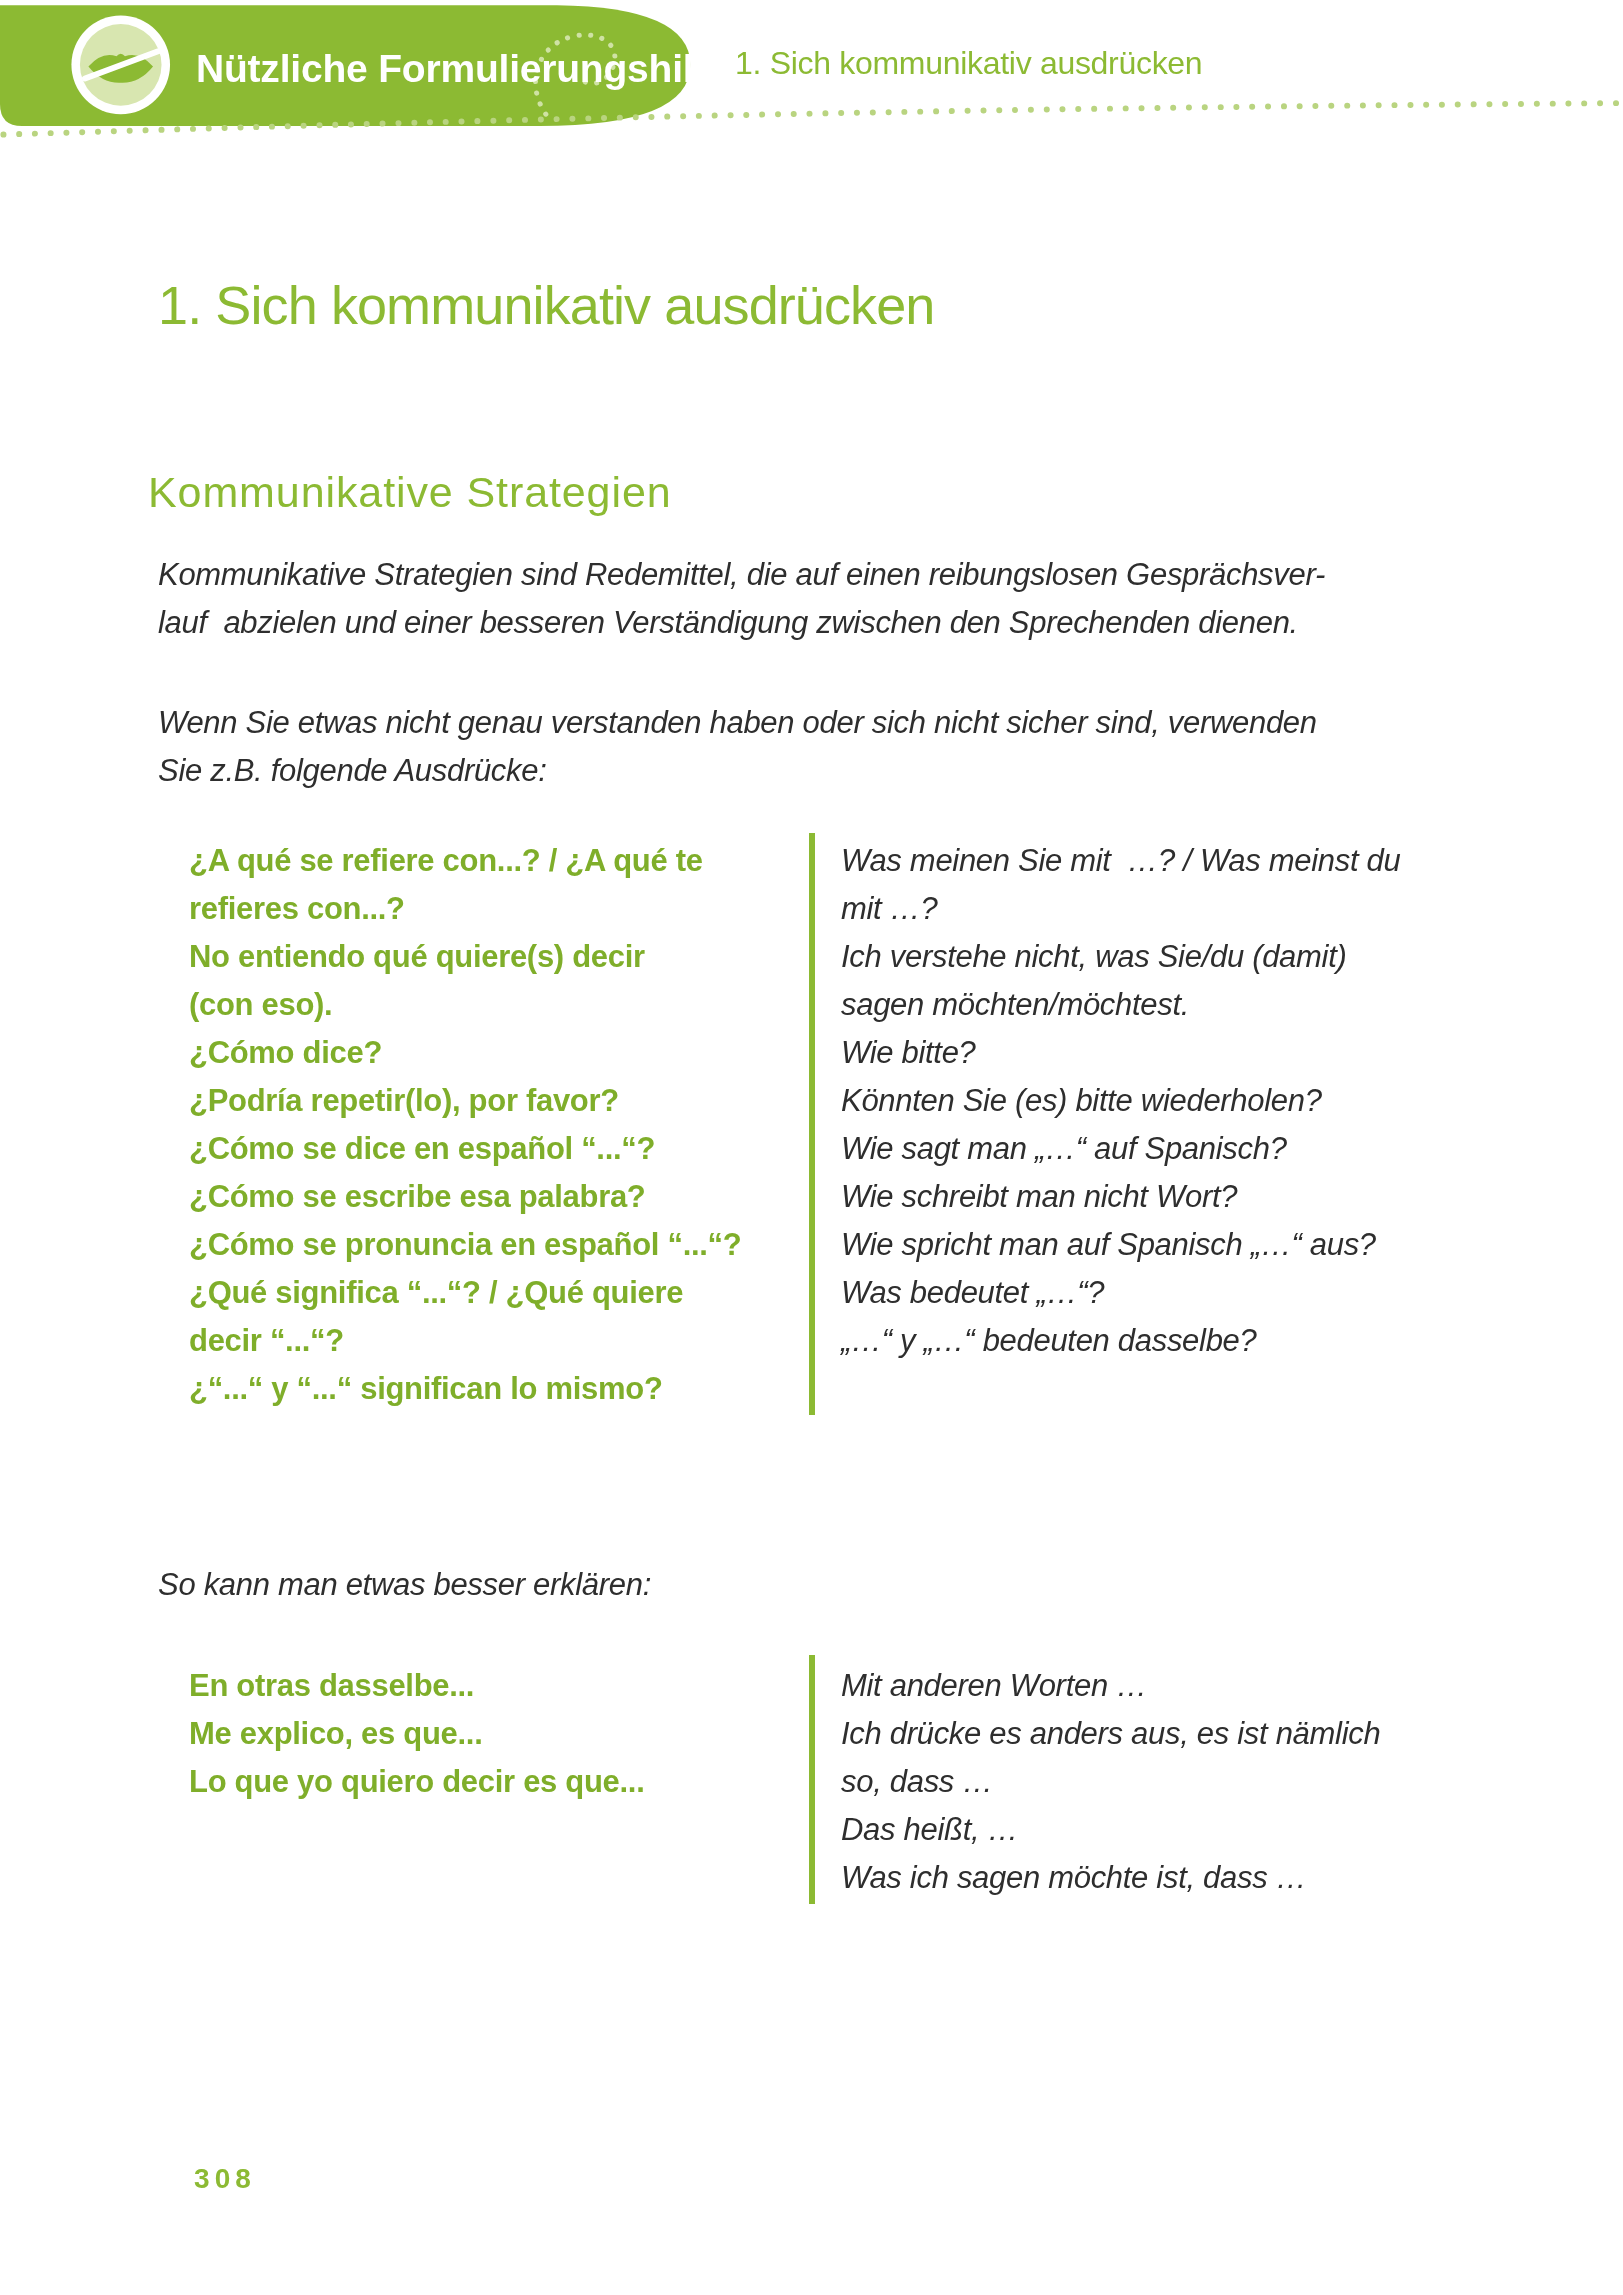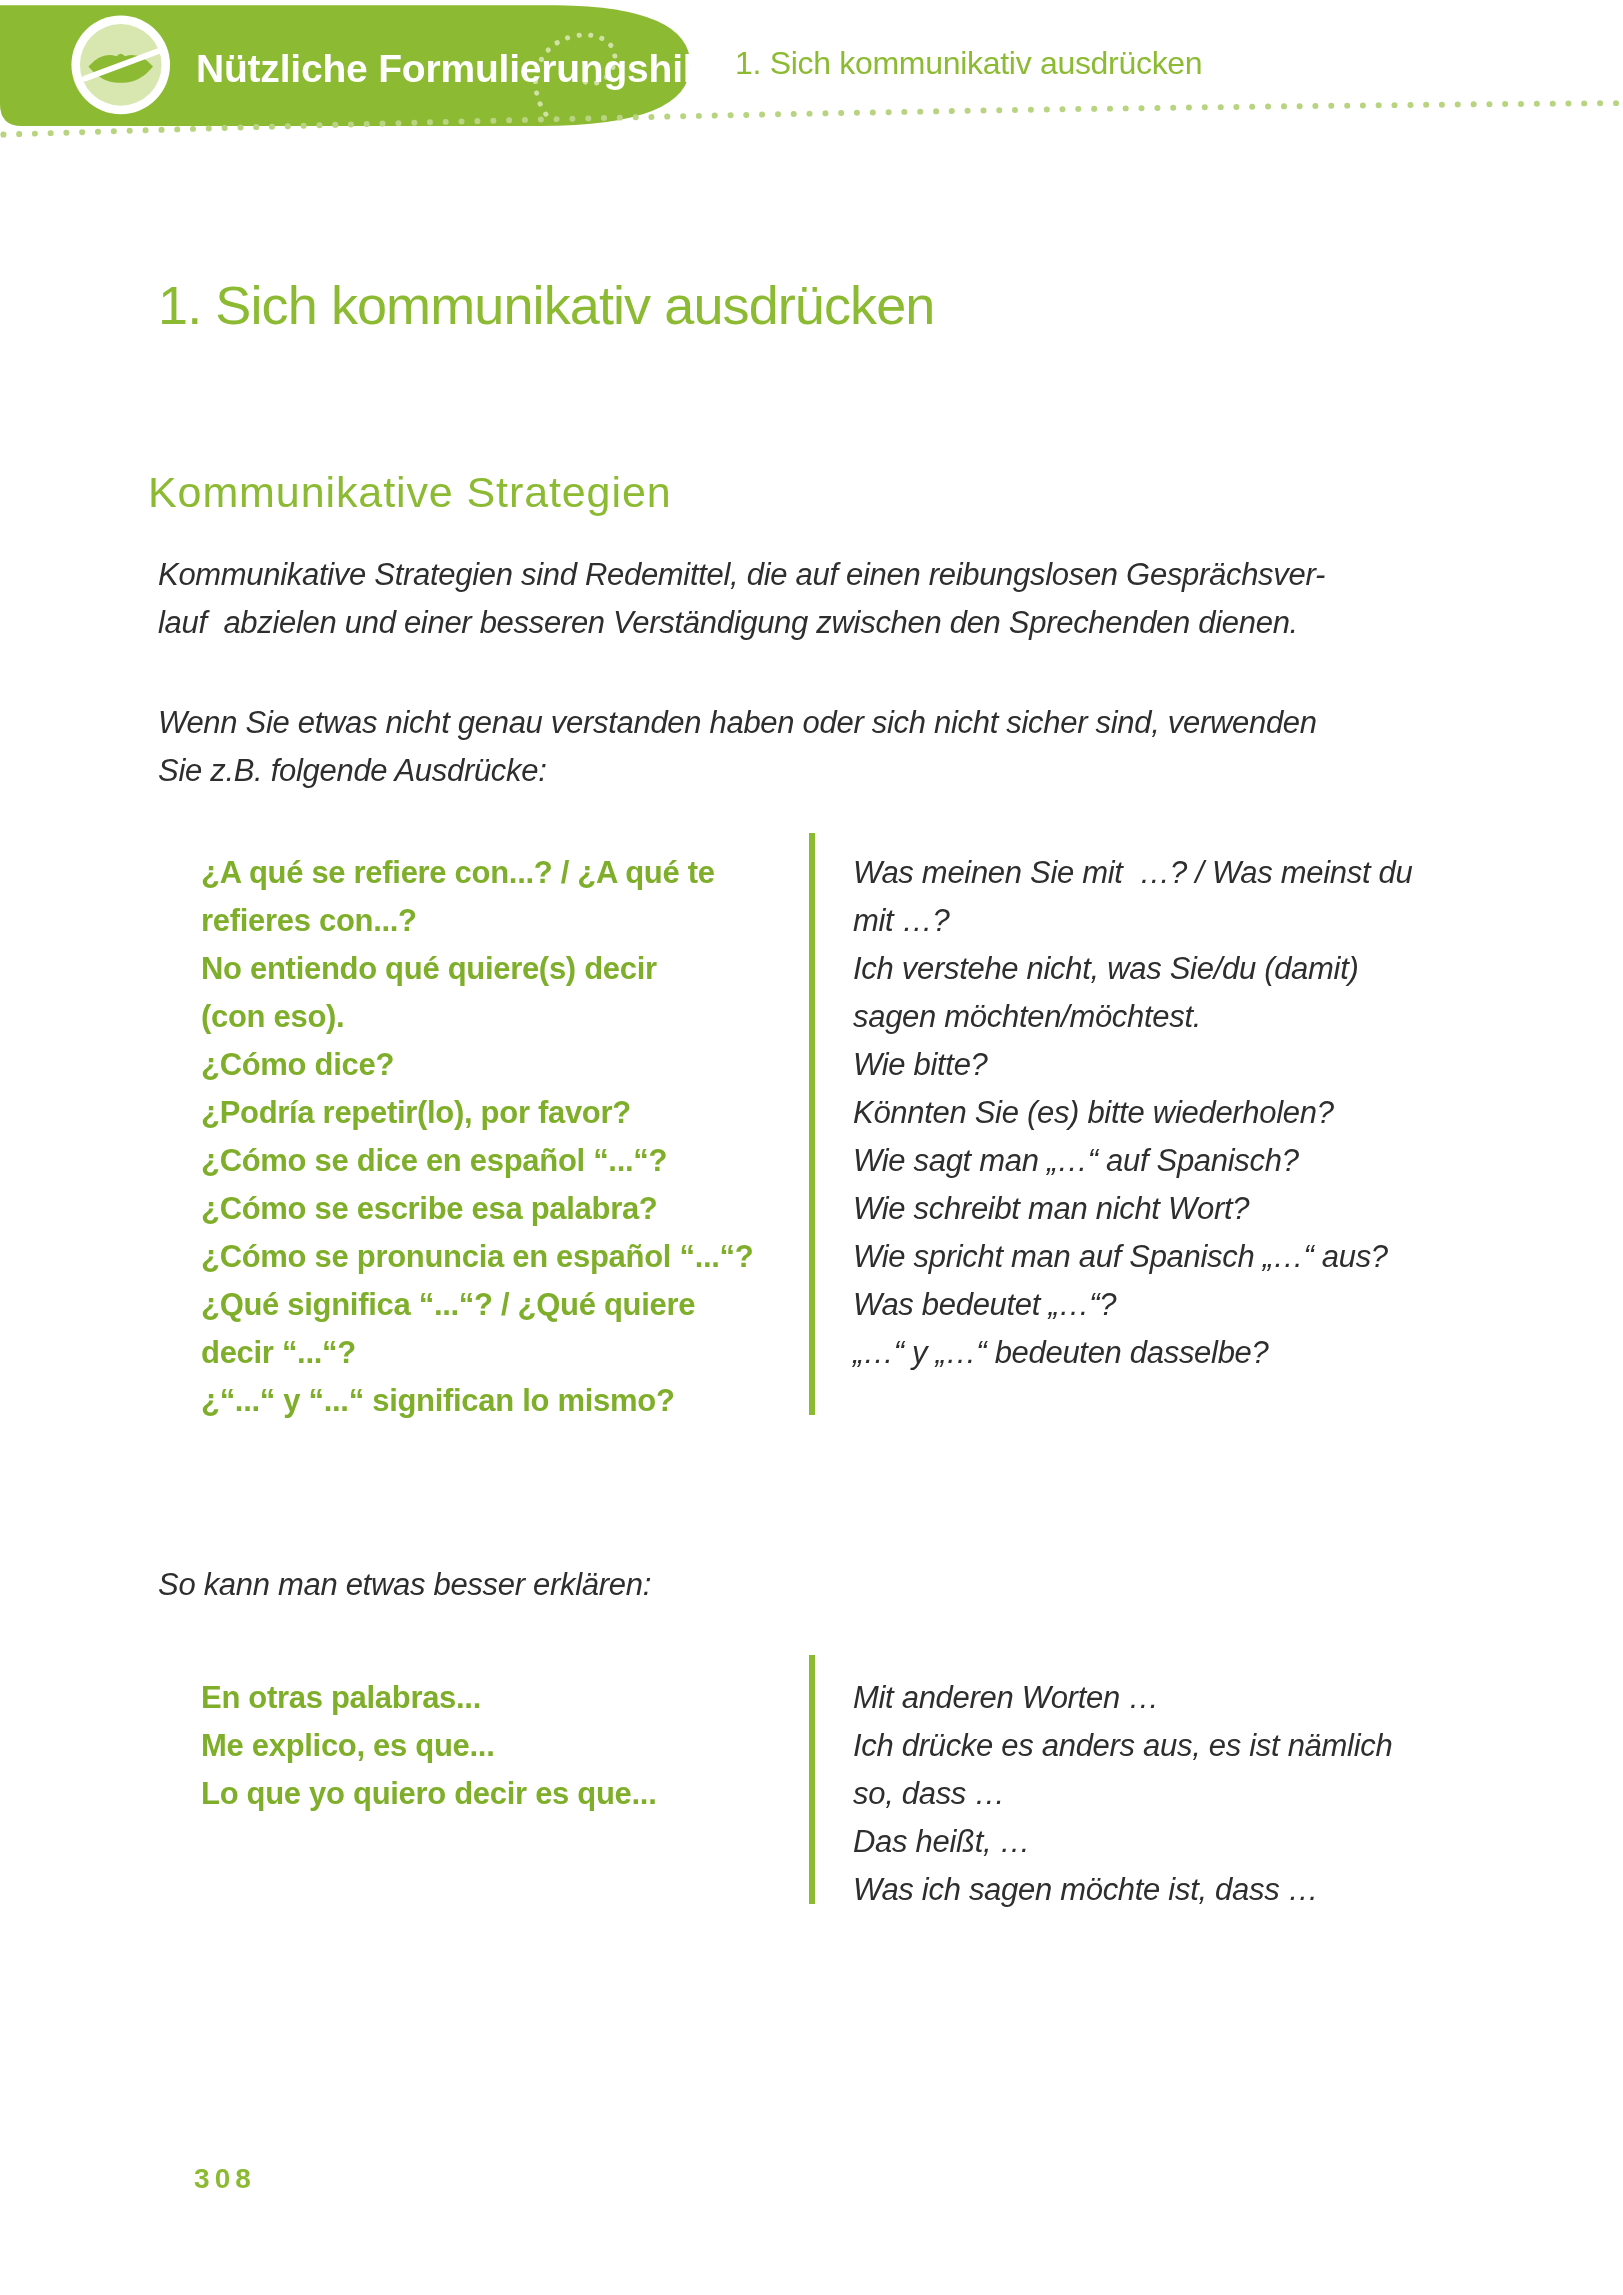--- a/index.html
+++ b/index.html
@@ -34,21 +34,21 @@
   }
   
   .p-block { position:absolute; left:158px; margin:0;font-style:italic; }
   .p-line, .t-line {
     font-size:31px; line-height:48px; white-space:pre-wrap; letter-spacing:-0.3px;
   }
   .intro-para  { top:551px; }
   .usage-para  { top:699px; }
   .explain-lead{ top:1561px; }
   
-  .col { position:absolute; margin:12px; }
+  .col { position:absolute; margin:0; }
   .es-col { left:189px; width:595px; }
   .de-col { left:841px; width:680px; }
   .t1 .col { top:837px; }
   .t2 .col { top:1662px; }
   .t-line.es { color:#7fae2a; font-weight:600; }
   .t-line.de { color:#2e2e2e; font-style:italic; }
   .col-divider {
     position:absolute; left:809px; width:6px; background:#8cba33;
   }
   .div1 { top:833px;  height:582px; }
@@ -127,21 +127,21 @@
       <div class="t-line de">„…“ y „…“ bedeuten dasselbe?</div>
     </div>
   </section>
 
   <div class="p-block explain-lead">
     <div class="p-line">So kann man etwas besser erklären:</div>
   </div>
 
   <section class="t2">
     <div class="col es-col">
-      <div class="t-line es">En otras palabras...</div>
+      <div class="t-line es">En otras dasselbe...</div>
       <div class="t-line es">Me explico, es que...</div>
       <div class="t-line es"></div>
       <div class="t-line es">Lo que yo quiero decir es que...</div>
     </div>
     <div class="col-divider div2"></div>
     <div class="col de-col">
       <div class="t-line de">Mit anderen Worten …</div>
       <div class="t-line de">Ich drücke es anders aus, es ist nämlich</div>
       <div class="t-line de">so, dass …</div>
       <div class="t-line de">Das heißt, …</div>

